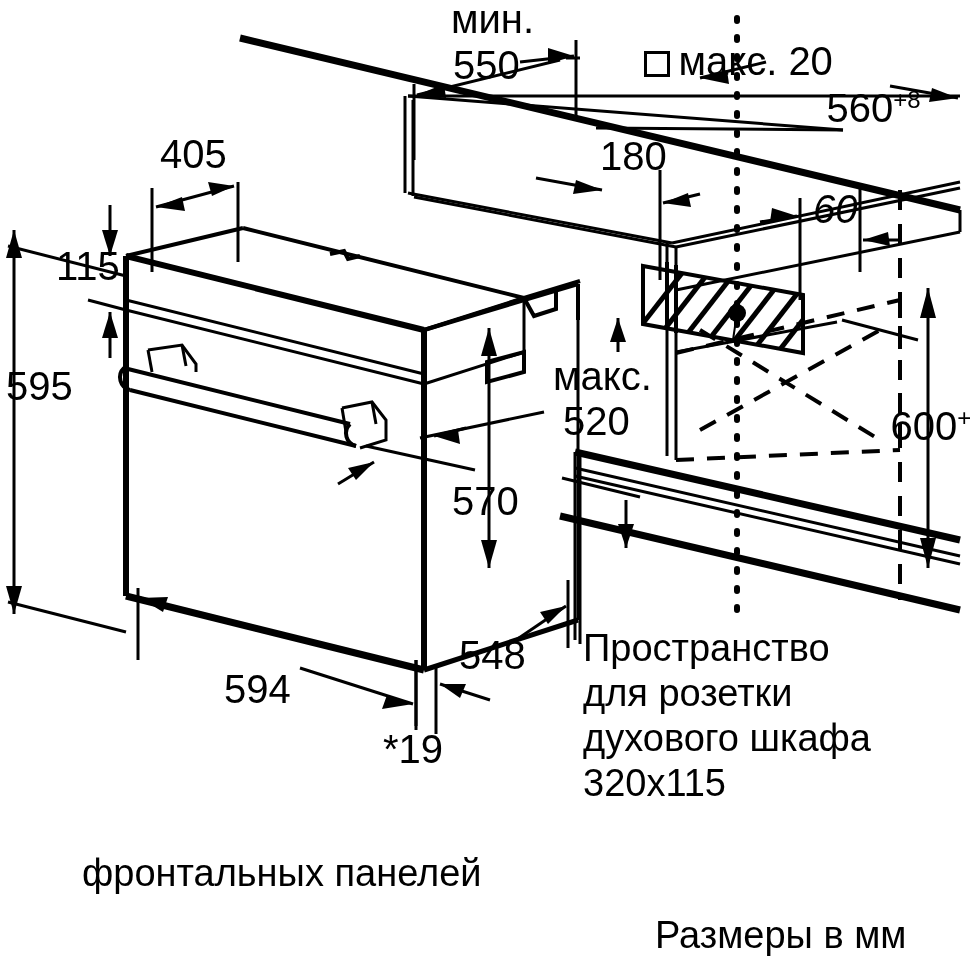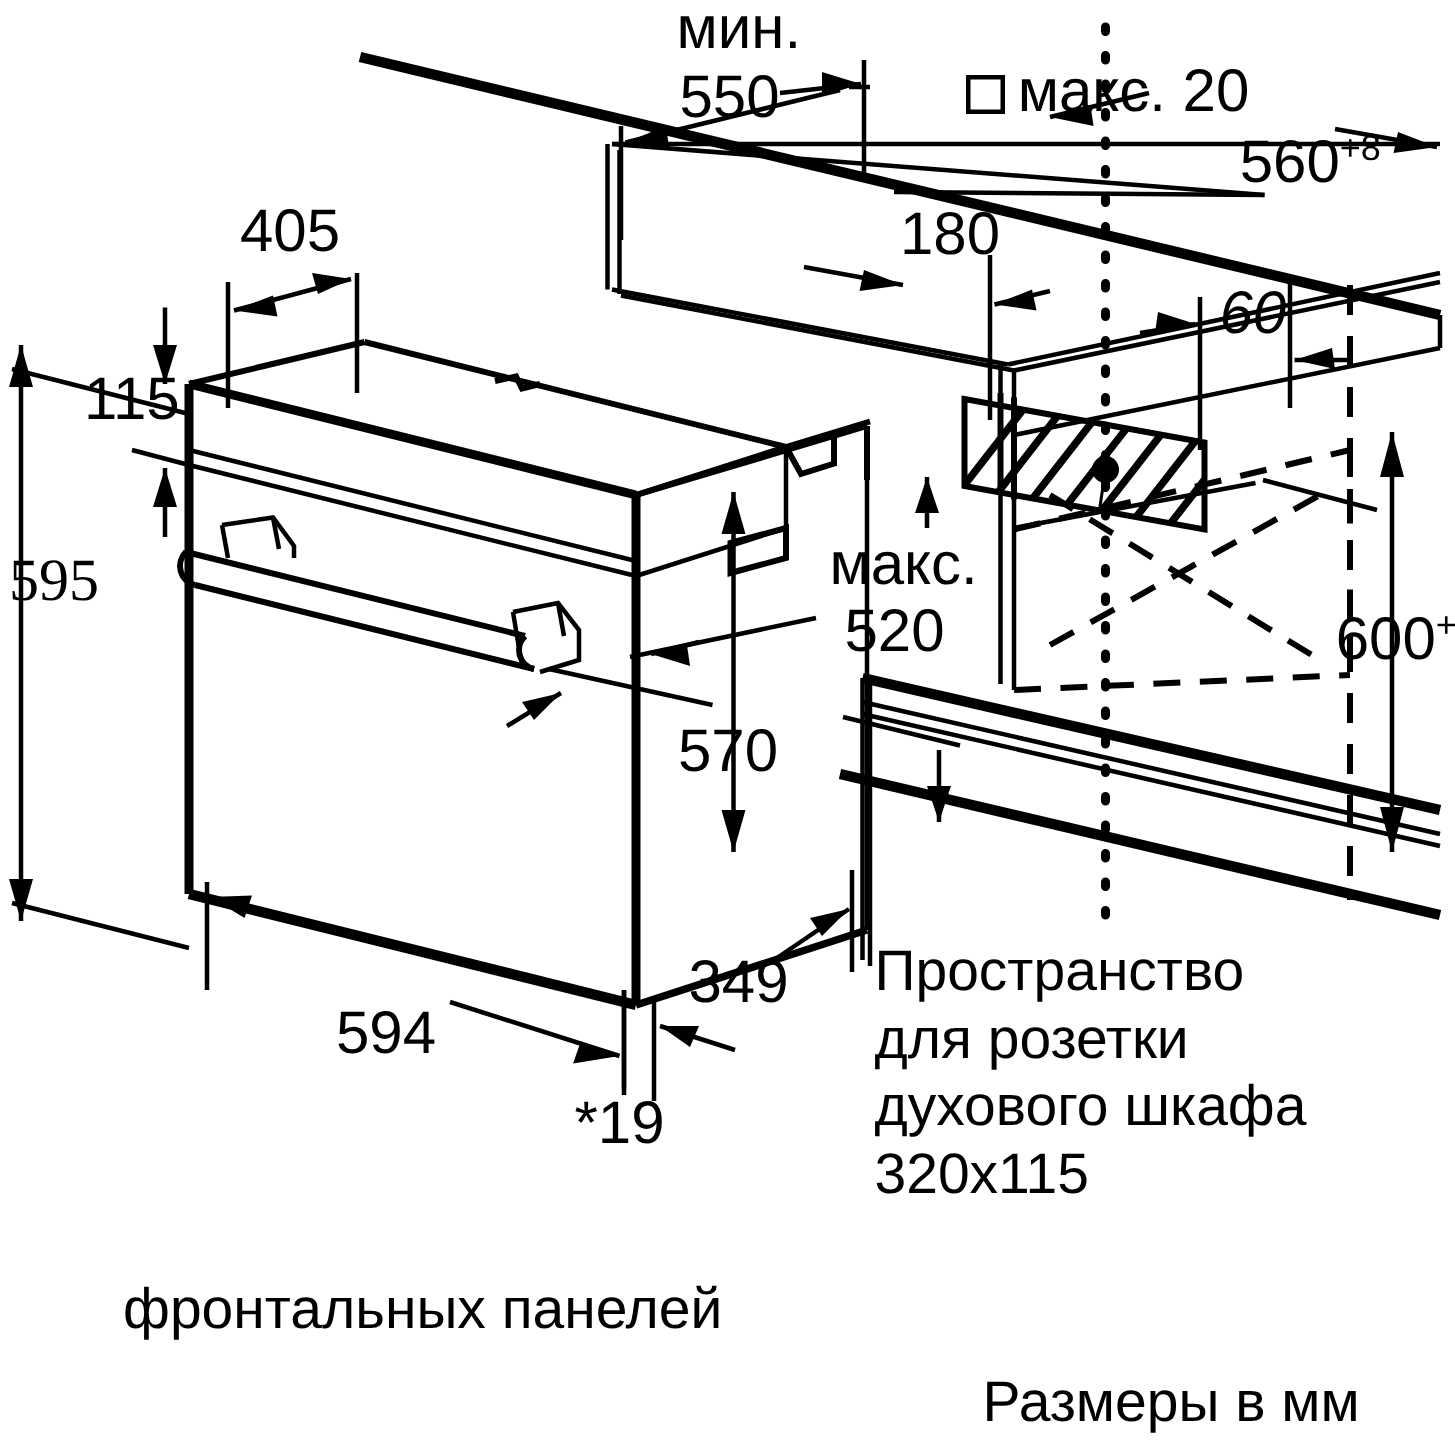--- a/index.html
+++ b/index.html
@@ -274,35 +274,35 @@
   </div>
 
   <div class="lbl dim" style="left:160px; top:133px;">405</div>
 
   <div class="lbl dim" style="left:600px; top:135px;">180</div>
 
   <div class="lbl dim" style="left:813px; top:188px;font-style:italic;">60</div>
 
   <div class="lbl dim" style="left:32px; top:245px;margin-left:24px;">115</div>
 
-  <div class="lbl dim" style="left:6px; top:365px;font-family:Liberation Serif, serif;">595</div>
+  <div class="lbl dim" style="left:6px; top:365px;">595</div>
 
   <div class="lbl dim" style="left:553px; top:355px;">макс.</div>
   <div class="lbl dim" style="left:563px; top:400px;">520</div>
 
   <div class="lbl dim" style="left:846px; top:362px;">
     <span>600</span><span class="sup">+4</span>
   </div>
 
   <div class="lbl dim" style="left:452px; top:480px;">570</div>
 
 
   <div class="lbl dim" style="left:224px; top:632px;margin-top:36px;">594</div>
 
-  <div class="lbl dim" style="left:459px; top:634px;">349</div>
+  <div class="lbl dim" style="left:459px; top:634px;">548</div>
 
   <div class="lbl dim" style="left:383px; top:728px;">*19</div>
 
   <div class="lbl note" style="left:583px; top:673px;">для розетки</div>
   <div class="lbl note" style="left:583px; top:628px;">Пространство</div>
   <div class="lbl note" style="left:583px; top:718px;">духового шкафа</div>
   <div class="lbl note" style="left:583px; top:763px;">320х115</div>
 
   <div class="lbl note" style="left:82px; top:853px;">фронтальных панелей</div>
 

